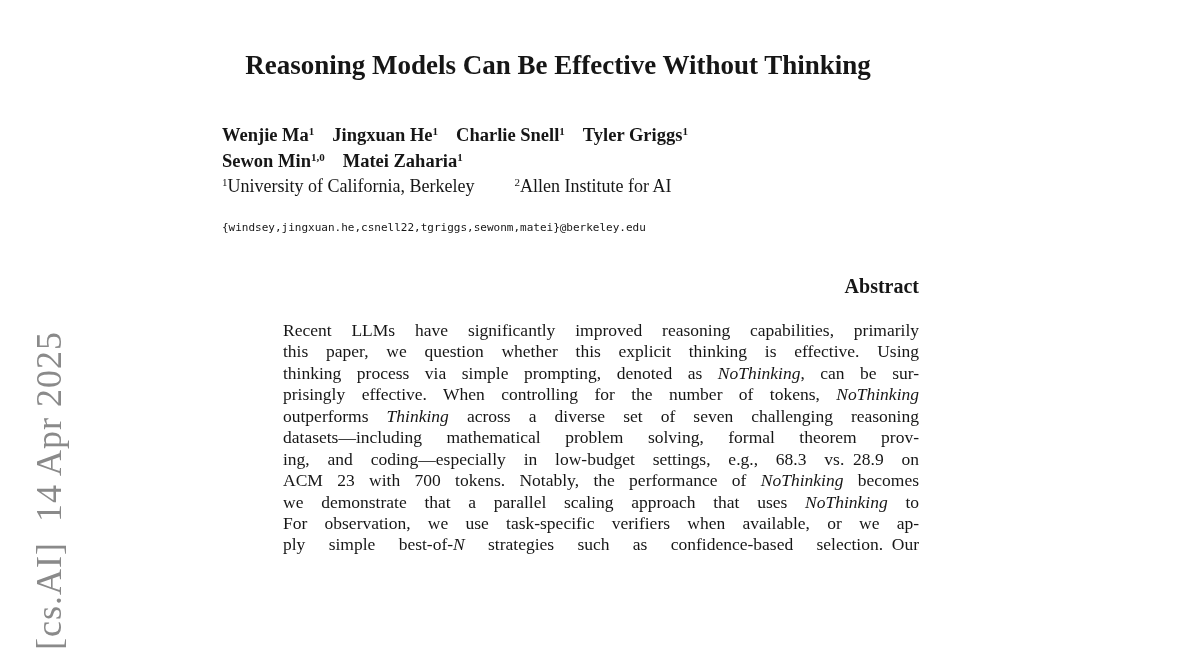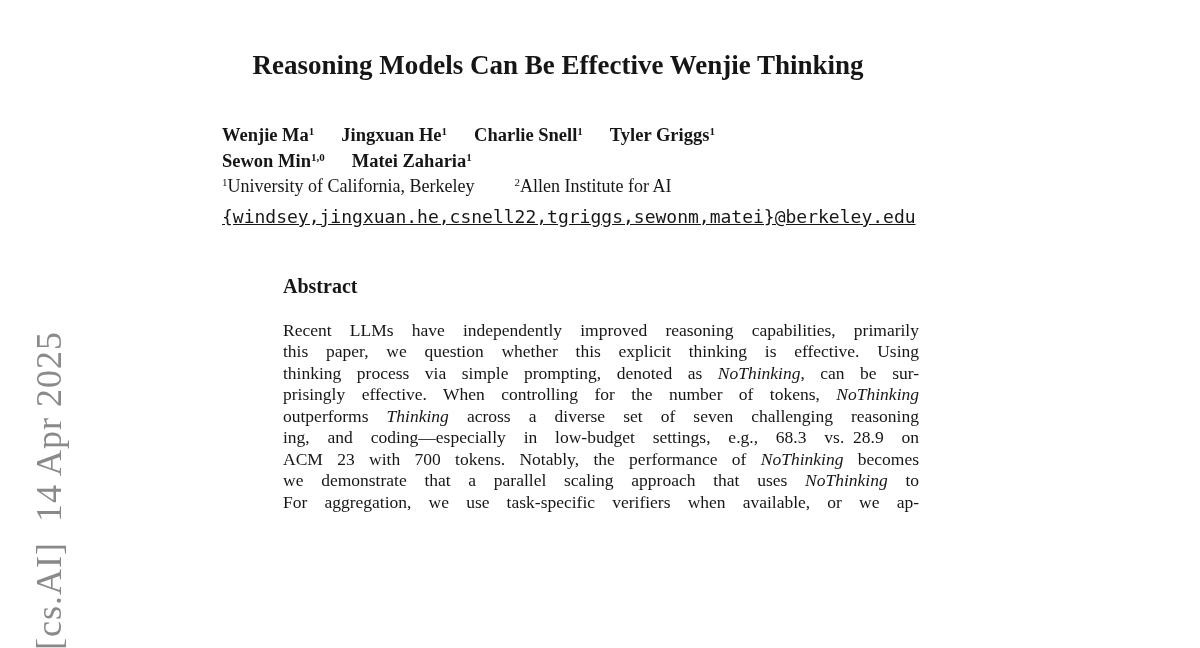--- a/index.html
+++ b/index.html
@@ -44,46 +44,45 @@
     left: 222px;
     top: 122px;
     white-space: nowrap;
   }
   .authors-line {
     font-size: 18.5px;
     font-weight: bold;
     line-height: 26px;
     height: 26px;
   }
-  .author + .author { margin-left: 27px; text-align: right; }
+  .author + .author { margin-left: 18px; text-align: right; }
   .author sup, .affil sup {
     font-size: 11px;
     line-height: 0;
     vertical-align: 6px;
   }
   .affiliations {
     font-size: 18px;
     line-height: 24px;
     height: 24px;
   }
   .affil + .affil { margin-left: 40px; }
   .email {
     font-family: "DejaVu Sans Mono", "Liberation Mono", monospace;
-    font-size: 18px;
+    font-size: 11px;
     line-height: 24px;
-    margin-top: 7px;
-    text-decoration: underline;
+    margin-top: 18px;
   }
 
   .abstract-heading {
     position: absolute;
     left: 283px;
     top: 274px;
     width: 636px;
-    text-align: left;
+    text-align: right;
     font-size: 20px;
     font-weight: bold;
     line-height: 24px;
   }
 
   .abstract-body {
     position: absolute;
     left: 283px;
     top: 320px;
     width: 636px;
@@ -98,36 +97,38 @@
     white-space: normal;
   }
 </style>
 </head>
 <body>
 
 <div class="page">
 
   <div class="watermark" style="color: rgb(138, 138, 138);">[cs.AI]  14 Apr 2025</div>
 
-  <h1 class="title">Reasoning Models Can Be Effective Wenjie Thinking</h1>
+  <h1 class="title">Reasoning Models Can Be Effective Without Thinking</h1>
 
   <div class="author-block">
     <div class="authors-line"><span class="author">Wenjie Ma<sup>1</sup></span><span class="author">Jingxuan He<sup>1</sup></span><span class="author">Charlie Snell<sup>1</sup></span><span class="author">Tyler Griggs<sup>1</sup></span></div>
     <div class="authors-line"><span class="author">Sewon Min<sup>1,0</sup></span><span class="author">Matei Zaharia<sup>1</sup></span></div>
     <div class="affiliations"><span class="affil"><sup>1</sup>University of California, Berkeley</span><span class="affil"><sup>2</sup>Allen Institute for AI</span></div>
     <div class="email">{windsey,jingxuan.he,csnell22,tgriggs,sewonm,matei}@berkeley.edu</div>
   </div>
 
   <div class="abstract-heading">Abstract</div>
 
   <div class="abstract-body">
-      <div class="abs-line">Recent LLMs have independently improved reasoning capabilities, primarily</div>
+      <div class="abs-line">Recent LLMs have significantly improved reasoning capabilities, primarily</div>
       <div class="abs-line">this paper, we question whether this explicit thinking is effective. Using</div>
       <div class="abs-line">thinking process via simple prompting, denoted as <i>NoThinking</i>, can be sur-</div>
       <div class="abs-line">prisingly effective. When controlling for the number of tokens, <i>NoThinking</i></div>
       <div class="abs-line">outperforms <i>Thinking</i> across a diverse set of seven challenging reasoning</div>
+      <div class="abs-line">datasets—including mathematical problem solving, formal theorem prov-</div>
       <div class="abs-line">ing, and coding—especially in low-budget settings, e.g., 68.3 vs. 28.9 on</div>
       <div class="abs-line">ACM 23 with 700 tokens. Notably, the performance of <i>NoThinking</i> becomes</div>
       <div class="abs-line">we demonstrate that a parallel scaling approach that uses <i>NoThinking</i> to</div>
-      <div class="abs-line">For aggregation, we use task-specific verifiers when available, or we ap-</div>
+      <div class="abs-line">For observation, we use task-specific verifiers when available, or we ap-</div>
+      <div class="abs-line">ply simple best-of-<i>N</i> strategies such as confidence-based selection. Our</div>
     </div>
 
 </div>
 
 </body></html>

